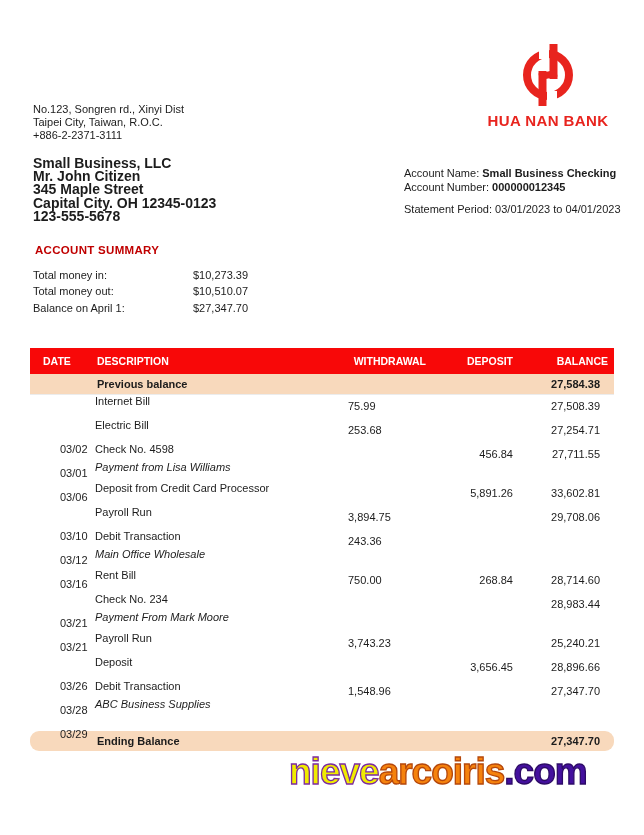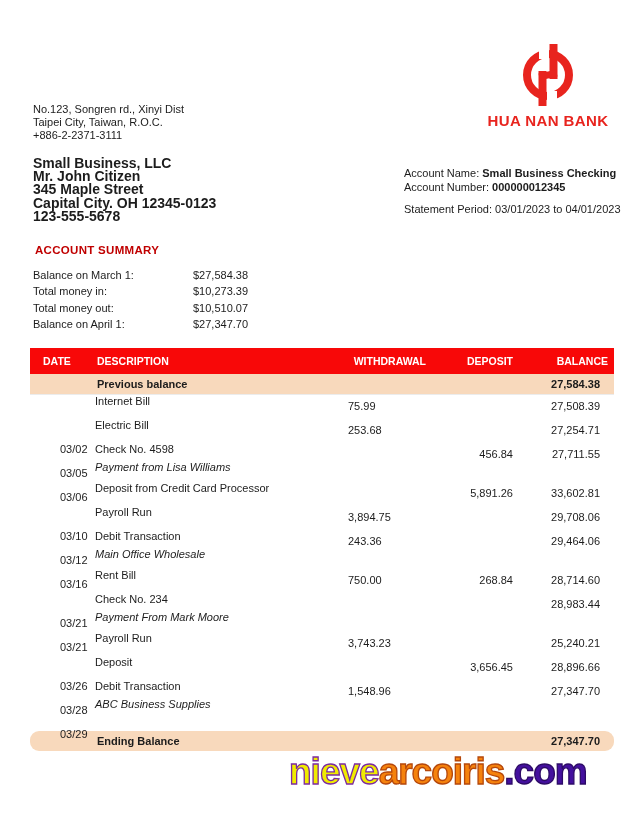--- a/index.html
+++ b/index.html
@@ -98,24 +98,20 @@
   </div>
 
   <div class="account-info">
     <div><span>Account Name: </span><span class="val">Small Business Checking</span></div>
     <div><span>Account Number: </span><span class="val">000000012345</span></div>
     <div class="period">Statement Period: 03/01/2023 to 04/01/2023</div>
   </div>
 
   <h2 class="summary-title">ACCOUNT SUMMARY</h2>
   <div class="summary">
-    <div class="summary-row">
-        <span class="lbl">Balance on March 1:</span>
-        <span>$27,584.38</span>
-      </div>
     <div class="summary-row">
         <span class="lbl">Total money in:</span>
         <span>$10,273.39</span>
       </div>
     <div class="summary-row">
         <span class="lbl">Total money out:</span>
         <span>$10,510.07</span>
       </div>
     <div class="summary-row">
         <span class="lbl">Balance on April 1:</span>
@@ -146,21 +142,21 @@
       <div class="c-desc">
           <div>Internet Bill</div>
           <div class="note"></div>
         </div>
       <div class="c-wd">75.99</div>
       <div class="c-dp"></div>
       <div class="c-bal">27,508.39</div>
     </div>
 
     <div class="g tx-row s">
-      <div class="c-date">03/05</div>
+      <div class="c-date">03/01</div>
       <div class="c-desc">
           <div>Electric Bill</div>
           <div class="note"></div>
         </div>
       <div class="c-wd">253.68</div>
       <div class="c-dp"></div>
       <div class="c-bal">27,254.71</div>
     </div>
 
     <div class="g tx-row t">
@@ -197,21 +193,20 @@
     </div>
 
     <div class="g tx-row t">
       <div class="c-date">03/16</div>
       <div class="c-desc">
           <div>Debit Transaction</div>
           <div class="note">Main Office Wholesale</div>
         </div>
       <div class="c-wd">243.36</div>
       <div class="c-dp"></div>
-      <div class="c-bal">29,464.06</div>
     </div>
 
     <div class="g tx-row s">
       <div class="c-date">03/21</div>
       <div class="c-desc">
           <div>Rent Bill</div>
           <div class="note"></div>
         </div>
       <div class="c-wd">750.00</div>
       <div class="c-dp">268.84</div>

